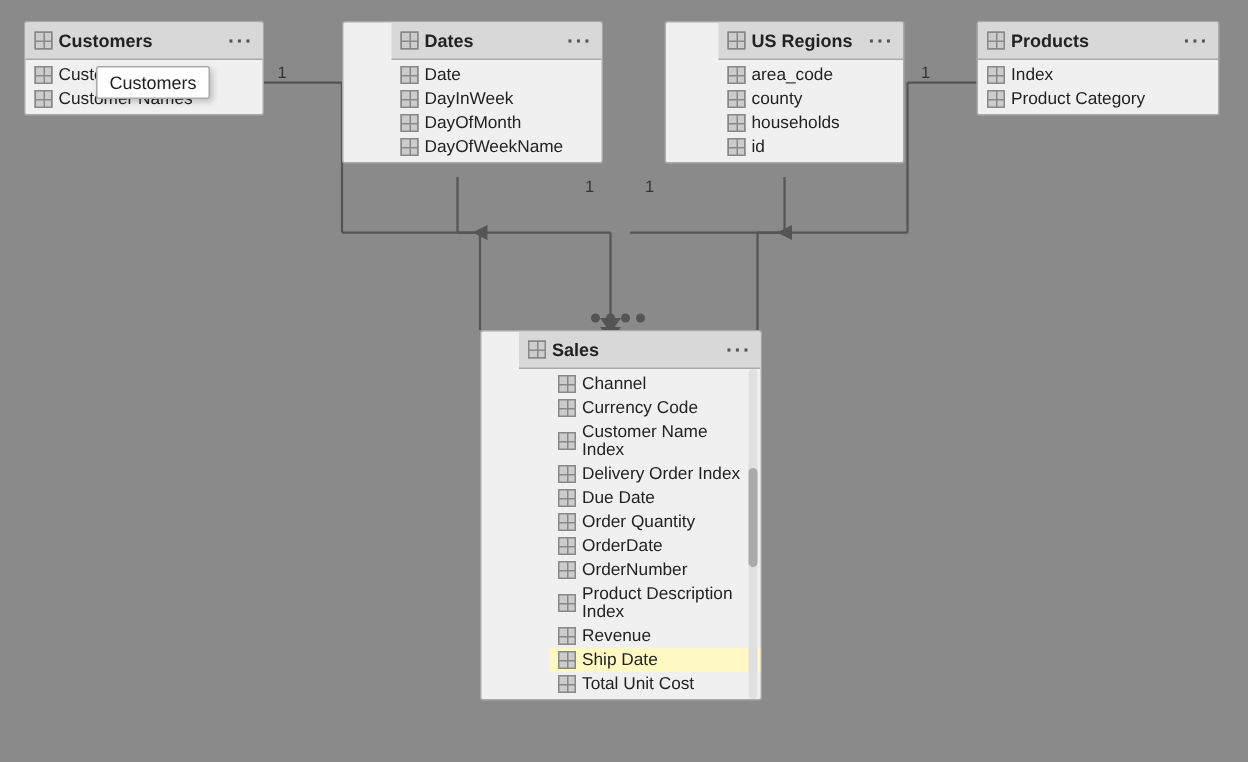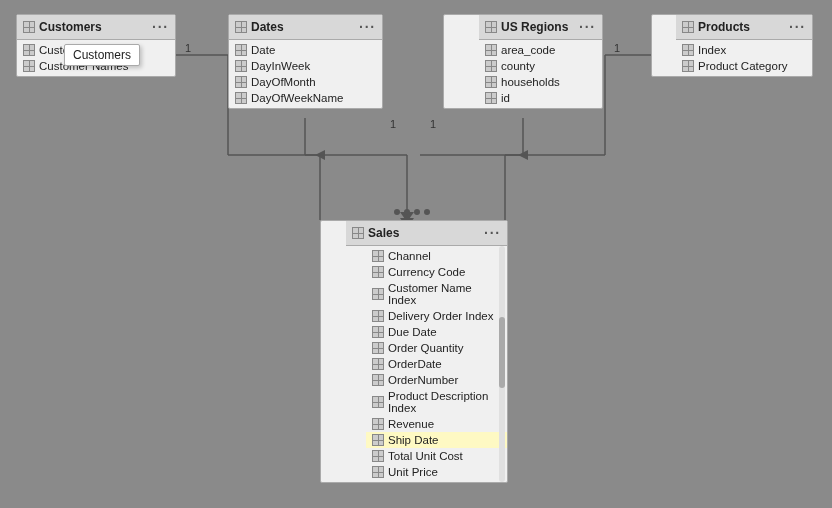--- a/index.html
+++ b/index.html
@@ -214,21 +214,21 @@
         </div>
         <span>Customer Names</span>
       </div>
     </div>
   </div>
 
   <div class="tooltip-box" style="left:64px; top:44px;">
     <span>Customers</span>
   </div>
 
-  <div class="db-table" style="left:228px; top:14px; width:155px;">
+  <div class="db-table" style="left:228px; top:14px; width:174px;padding-left:32px;">
     <div class="db-table-header">
       <div class="title-left">
         <div class="icon-table">
           <span></span>
             <span></span>
             <span></span>
             <span></span>
         </div>
         <span>Dates</span>
       </div>
@@ -336,21 +336,21 @@
               <span></span>
               <span></span>
               <span></span>
             </div>
           </div>
         <span>id</span>
       </div>
     </div>
   </div>
 
-  <div class="db-table" style="left:651px; top:14px; width:162px;padding-left:24px;">
+  <div class="db-table" style="left:651px; top:14px; width:162px;">
     <div class="db-table-header">
       <div class="title-left">
         <div class="icon-table">
           <span></span>
             <span></span>
             <span></span>
             <span></span>
         </div>
         <span>Products</span>
       </div>
@@ -521,31 +521,20 @@
         <div class="field-icon">
             <div class="icon-table">
               <span></span>
               <span></span>
               <span></span>
               <span></span>
             </div>
           </div>
         <span>Total Unit Cost</span>
       </div>
-      <div class="db-field">
-        <div class="field-icon">
-            <div class="icon-table">
-              <span></span>
-              <span></span>
-              <span></span>
-              <span></span>
-            </div>
-          </div>
-        <span>Unit Price</span>
-      </div>
 
       <div class="scrollbar-right">
         <div class="scrollbar-thumb"></div>
       </div>
     </div>
   </div>
 
 </div>
 
 </body></html>

